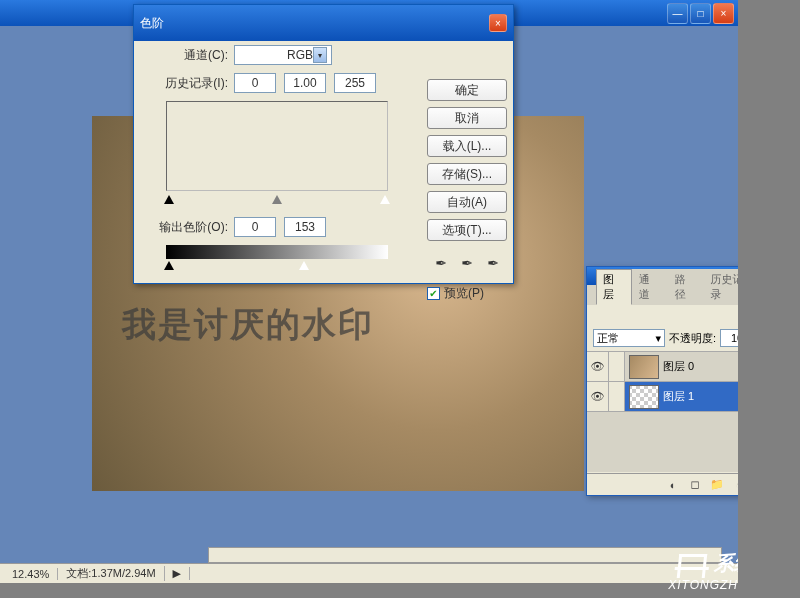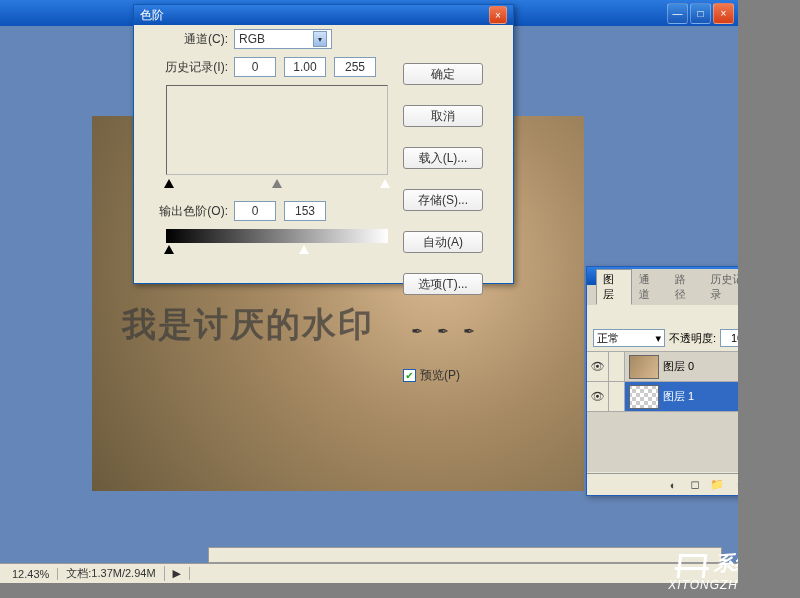--- a/index.html
+++ b/index.html
@@ -17,39 +17,39 @@
   .canvas-area { position: absolute; left: 92px; top: 116px; width: 492px; height: 375px; background: linear-gradient(135deg, #B8A882, #8B7B5C); overflow: hidden; }
   .canvas-img { width: 100%; height: 100%; background: radial-gradient(circle at 70% 40%, #D9B88F 0%, #A68A63 40%, #6B5B3D 100%); position: relative; }
   .watermark { position: absolute; top: 186px; left: 30px; font-size: 34px; color: #3b3b3b; font-weight: bold; opacity: 0.7; letter-spacing: 2px; }
   
   .status-bar { position: absolute; bottom: 0; left: 0; right: 0; height: 20px; background: #ECE9D8; border-top: 1px solid #999; display: flex; align-items: center; font-size: 11px; color: #333; padding-left: 4px; }
   .status-seg { padding: 0 8px; border-right: 1px solid #aaa; }
   .bottom-scroll { position: absolute; bottom: 20px; left: 208px; right: 16px; height: 16px; background: #ECE9D8; border: 1px solid #999; }
   
   
   .dialog { position: absolute; left: 133px; top: 4px; width: 381px; height: 280px; background: #ECE9D8; border: 1px solid #0D5AB8; box-shadow: 2px 2px 6px rgba(0,0,0,0.4); }
-  .dlg-title { height: 20px; background: linear-gradient(to bottom, #2F7DE0, #0B50B7); display: flex; align-items: center; padding: 0 6px; color: #fff; font-size: 12px; justify-content: space-between; gap: 24px; }
+  .dlg-title { height: 36px; background: linear-gradient(to bottom, #2F7DE0, #0B50B7); display: flex; align-items: center; padding: 0 6px; color: #fff; font-size: 12px; justify-content: space-between; gap: 24px; }
   .dlg-body { position: relative; padding: 4px; font-size: 12px; color: #333; }
   .row { display: flex; align-items: center; margin-bottom: 8px; }
   .lbl { width: 90px; text-align: right; margin-right: 6px; }
-  .sel { width: 98px; height: 20px; border: 1px solid #7F9DB9; background: #fff; display: flex; align-items: center; padding: 0 4px; justify-content: space-between; font-size: 12px; }
+  .sel { width: 98px; height: 20px; border: 1px solid #7F9DB9; background: #fff; display: flex; align-items: center; padding: 0 4px; justify-content: flex-end; font-size: 12px; }
   .sel-arrow { width: 14px; height: 16px; background: linear-gradient(#CFE3FB,#9BBCE8); border: 1px solid #7F9DB9; display: flex; align-items: center; justify-content: center; font-size: 8px; }
   .num { width: 42px; height: 20px; border: 1px solid #7F9DB9; background: #fff; text-align: center; line-height: 18px; margin-right: 8px; }
   
   .histogram { margin-left: 28px; width: 222px; height: 90px; border: 1px inset #bbb; background: #ECE9D8; position: relative; margin-bottom: 4px; }
   .hist-sliders { margin-left: 28px; width: 222px; height: 12px; position: relative; }
   .tri { position: absolute; top: 0; width: 0; height: 0; border-left: 5px solid transparent; border-right: 5px solid transparent; border-bottom: 9px solid; }
   .tri.black { left: -2px; border-bottom-color: #000; }
   .tri.gray { left: 50%; transform: translateX(-50%); border-bottom-color: #808080; }
   .tri.white { right: -2px; border-bottom-color: #fff; }
   .tri.white61 { left: 60%; border-bottom-color: #fff; }
   
   .output-grad { margin-left: 28px; width: 222px; height: 14px; background: linear-gradient(to right, #000, #fff); margin-bottom: 2px; }
   
-  .dlg-buttons { position: absolute; right: 30px; top: 38px; width: 80px; display: flex; flex-direction: column; gap: 20px; }
+  .dlg-buttons { position: absolute; right: 6px; top: 38px; width: 80px; display: flex; flex-direction: column; gap: 6px; }
   .btn { height: 22px; border: 1px solid #888; border-radius: 3px; background: linear-gradient(#FDFDFD,#EDEDED); font-size: 12px; display: flex; align-items: center; justify-content: center; color: #333; }
   .eyedrops { display: flex; gap: 6px; margin-top: 6px; justify-content: center; }
   .eyedrop { width: 20px; height: 20px; display: flex; align-items: center; justify-content: center; font-size: 14px; }
   .preview-chk { display: flex; align-items: center; gap: 4px; font-size: 12px; margin-top: 6px; }
   .chk { width: 13px; height: 13px; border: 1px solid #1C5FAF; background: #fff; display: flex; align-items: center; justify-content: center; color: #21A121; font-size: 10px; }
   
   
   .panel { position: absolute; left: 586px; top: 266px; width: 212px; height: 230px; background: #ECE9D8; border: 1px solid #1F5DB9; box-shadow: 2px 2px 6px rgba(0,0,0,0.3); }
   .panel-title { height: 18px; background: linear-gradient(#2F7DE0,#0B50B7); display: flex; justify-content: flex-end; align-items: center; padding: 0 3px; gap: 2px; }
   .pmini { width: 16px; height: 14px; border-radius: 2px; background: linear-gradient(#3F8CE0,#1857B9); border: 1px solid #4a85cf; color: #fff; font-size: 9px; display: flex; align-items: center; justify-content: center; }

